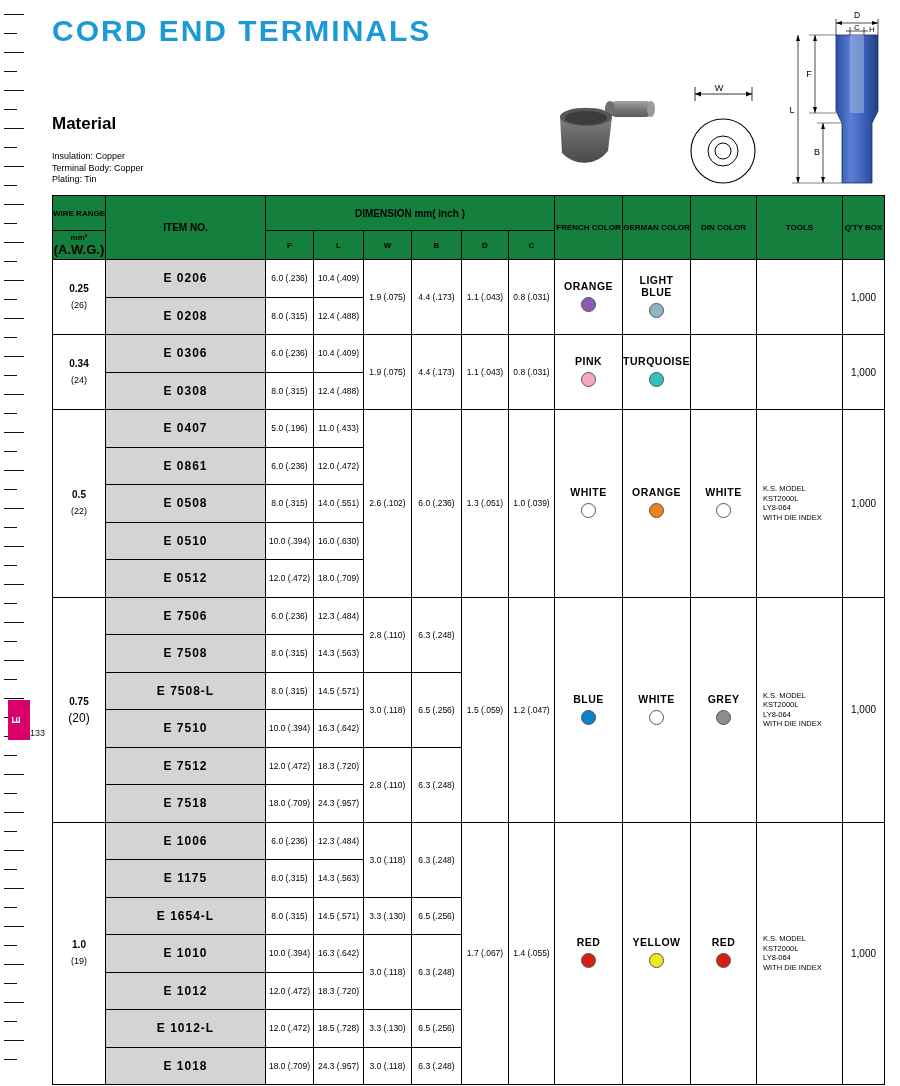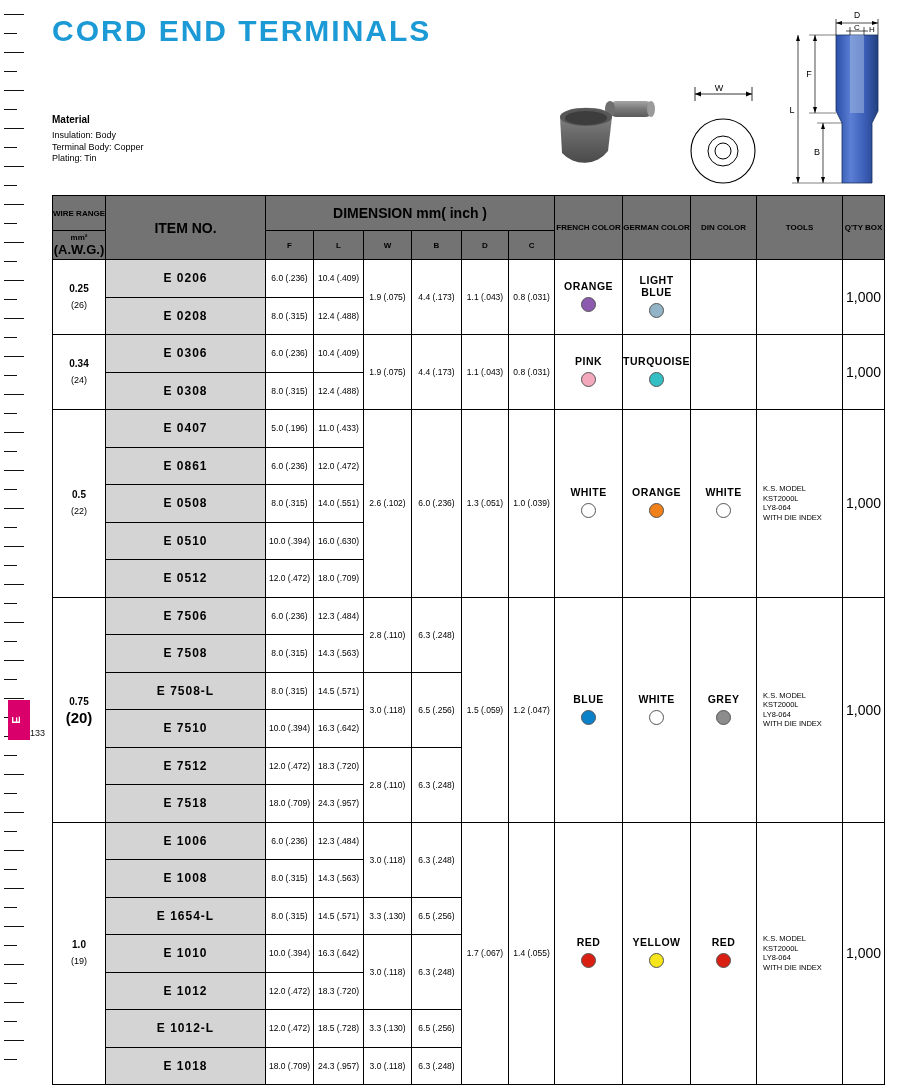--- a/index.html
+++ b/index.html
@@ -34,53 +34,53 @@
   
   #title{
     position:absolute;left:52px;top:14px;
     font-size:30px;font-weight:bold;color:#1c9ad6;
     letter-spacing:2px;
     font-family:"Liberation Sans", sans-serif;
   }
   #material{
     position:absolute;left:52px;top:114px;
   }
-  #material .m-title{font-size:10px;font-weight:bold;color:#000;margin-bottom:5px;}
+  #material .m-title{font-size:17px;font-weight:bold;color:#000;margin-bottom:17px;}
   #material .m-line{font-size:9px;color:#000;line-height:11.5px;}
 
   
   #illus{position:absolute;left:520px;top:5px;width:370px;height:180px;}
 
   
   #tbl-wrap{position:absolute;left:52px;top:195px;width:832px;}
   table{border-collapse:collapse;width:832px;table-layout:fixed;}
   td,th{
     border:1px solid #000;
     font-size:9px;
     text-align:center;
     vertical-align:middle;
     color:#000;
     padding:0;
   }
-  th{background:#737373;font-weight:bold;}
-  .hdr-big{font-size:14px;}
+  th{background:#15803d;font-weight:bold;}
+  .hdr-big{font-size:10px;}
   .hdr-sm{font-size:8px;}
   .itemcell{
     background:#d4d4d4;font-size:12px;font-weight:bold;letter-spacing:1px;
     height:36.5px;
   }
   .dimcell{font-size:8.5px;letter-spacing:0px;}
   .wirecell{font-size:10px;font-weight:bold;line-height:16px;}
   .colorname{font-size:10.5px;font-weight:bold;letter-spacing:0.5px;}
   .dot{
     width:13px;height:13px;border-radius:50%;display:inline-block;margin-top:5px;
     border:1px solid #555;
   }
   .toolcell{font-size:7.5px;text-align:left;padding-left:6px;line-height:9.5px;}
-  .qtycell{font-size:14px;}
+  .qtycell{font-size:10px;}
 </style>
 </head>
 <body>
 
 <div id="left-strip">
     <div class="tick" style="top: 14px; width: 20px;"></div>
     <div class="tick" style="top: 33px; width: 13px;"></div>
     <div class="tick" style="top: 52px; width: 20px;"></div>
     <div class="tick" style="top: 71px; width: 13px;"></div>
     <div class="tick" style="top: 90px; width: 20px;"></div>
@@ -138,21 +138,21 @@
   </div>
 <div id="page-tab">
   <span class="letter">E</span>
 </div>
 <div id="page-num">133</div>
 
 <div id="title">CORD  END  TERMINALS</div>
 
 <div id="material">
   <div class="m-title">Material</div>
-  <div class="m-line">Insulation: Body</div>
+  <div class="m-line">Insulation: Copper</div>
   <div class="m-line">Terminal Body: Copper</div>
   <div class="m-line">Plating: Tin</div>
 </div>
 
 <div id="illus">
 <svg width="370" height="185" viewBox="0 0 370 185" xmlns="http://www.w3.org/2000/svg">
   <defs>
     <linearGradient id="g1" x1="0" y1="0" x2="0" y2="1">
       <stop offset="0%" stop-color="#8c8c8c"></stop>
       <stop offset="45%" stop-color="#6b6b6b"></stop>
@@ -371,21 +371,21 @@
           <td class="dimcell">16.0  (.630)</td>
         </tr>
         <tr>
           <td class="itemcell">E 0512</td>
           <td class="dimcell">12.0  (.472)</td>
           <td class="dimcell">18.0  (.709)</td>
         </tr>
         <tr>
           <td class="wirecell" rowspan="6">
             <div>0.75</div>
-            <div style="font-size: 15px; font-weight: bold; text-align: center;">(20)</div>
+            <div style="font-size: 12px; font-weight: normal; text-align: center;">(20)</div>
           </td>
           <td class="itemcell">E 7506</td>
           <td class="dimcell">6.0   (.236)</td>
           <td class="dimcell">12.3  (.484)</td>
           <td class="dimcell" rowspan="2">2.8   (.110)</td>
           <td class="dimcell" rowspan="2">6.3  (.248)</td>
           <td class="dimcell" rowspan="6">1.5  (.059)</td>
           <td class="dimcell" rowspan="6">1.2  (.047)</td>
           <td rowspan="6"><div class="colorname">BLUE</div><span class="dot" style="background: rgb(10, 129, 200);"></span></td>
           <td rowspan="6"><div class="colorname">WHITE</div><span class="dot" style="background: rgb(255, 255, 255);"></span></td>
@@ -444,21 +444,21 @@
           <td rowspan="7"><div class="colorname">RED</div><span class="dot" style="background: rgb(216, 31, 18);"></span></td>
           <td class="toolcell" rowspan="7">
             <div>K.S. MODEL</div>
             <div>KST2000L</div>
             <div>LY8-064</div>
             <div>WITH DIE INDEX</div>
           </td>
           <td class="qtycell" rowspan="7">1,000</td>
         </tr>
         <tr>
-          <td class="itemcell">E 1008</td>
+          <td class="itemcell">E 1175</td>
           <td class="dimcell">8.0   (.315)</td>
           <td class="dimcell">14.3  (.563)</td>
         </tr>
         <tr>
           <td class="itemcell">E 1654-L</td>
           <td class="dimcell">8.0   (.315)</td>
           <td class="dimcell">14.5  (.571)</td>
           <td class="dimcell">3.3   (.130)</td>
           <td class="dimcell">6.5  (.256)</td>
         </tr>

